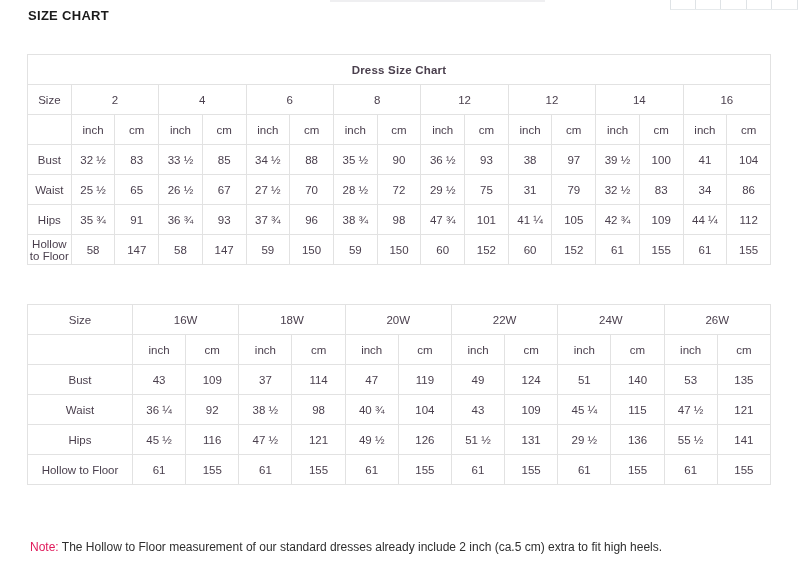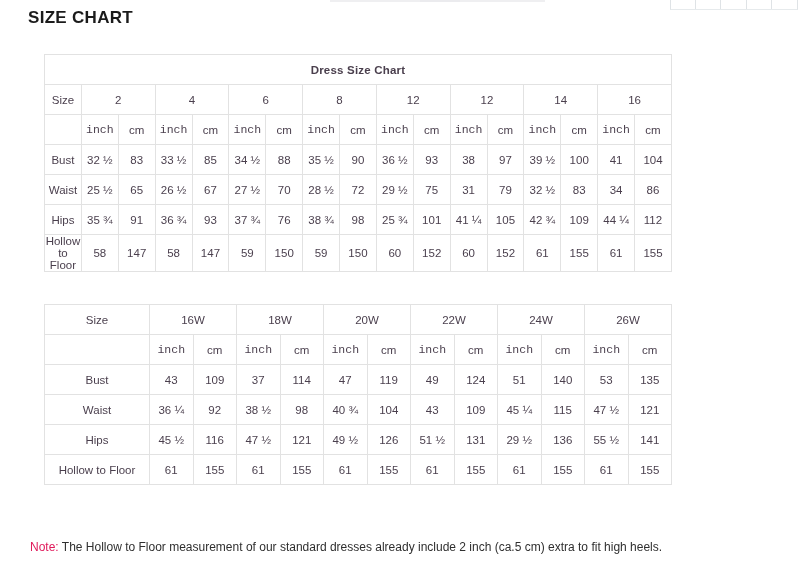--- a/index.html
+++ b/index.html
@@ -55,30 +55,30 @@
   }
   .artifact-grid span {
     border-right: 1px solid #dfe3e6;
   }
   .artifact-grid span:last-child { border-right: none; }
 
   .page-title {
     position: absolute;
     left: 28px;
     top: 8px;
-    font-size: 17px;
+    font-size: 13px;
     font-weight: bold;
     color: #1b1b1b;
     letter-spacing: .3px;
   }
 
   .chart-block {
     position: absolute;
-    left: 44px;
-    width: 628px;
+    left: 27px;
+    width: 744px;
   }
   #block-standard { top: 54px; }
   #block-plus { top: 304px; }
 
   table.size-table {
     width: 100%;
     border-collapse: collapse;
     table-layout: fixed;
     background: #ffffff;
   }
@@ -110,21 +110,20 @@
     background: #ededed;
   }
   td.size-head {
     background: #ffffff;
     color: #3b2f46;
     font-size: 11.5px;
   }
   td.unit-inch {
     background: #ffffff;
     color: #7a4b86;
-    font-family: Liberation Mono, monospace;
   }
   td.unit-cm {
     background: #ededed;
     color: #7a4b86;
     margin-top: 28px;
   }
   td.val-inch {
     background: #ffffff;
   }
   td.val-cm {
@@ -233,24 +232,24 @@
           <td class="val-inch">34</td>
           <td class="val-cm">86</td>
         </tr>
         <tr>
           <td class="row-label">Hips</td>
           <td class="val-inch">35 ¾</td>
           <td class="val-cm">91</td>
           <td class="val-inch">36 ¾</td>
           <td class="val-cm">93</td>
           <td class="val-inch">37 ¾</td>
-          <td class="val-cm">76</td>
+          <td class="val-cm">96</td>
           <td class="val-inch">38 ¾</td>
           <td class="val-cm">98</td>
-          <td class="val-inch">25 ¾</td>
+          <td class="val-inch">47 ¾</td>
           <td class="val-cm">101</td>
           <td class="val-inch">41 ¼</td>
           <td class="val-cm">105</td>
           <td class="val-inch">42 ¾</td>
           <td class="val-cm">109</td>
           <td class="val-inch">44 ¼</td>
           <td class="val-cm">112</td>
         </tr>
         <tr>
           <td class="row-label">Hollow to Floor</td>

